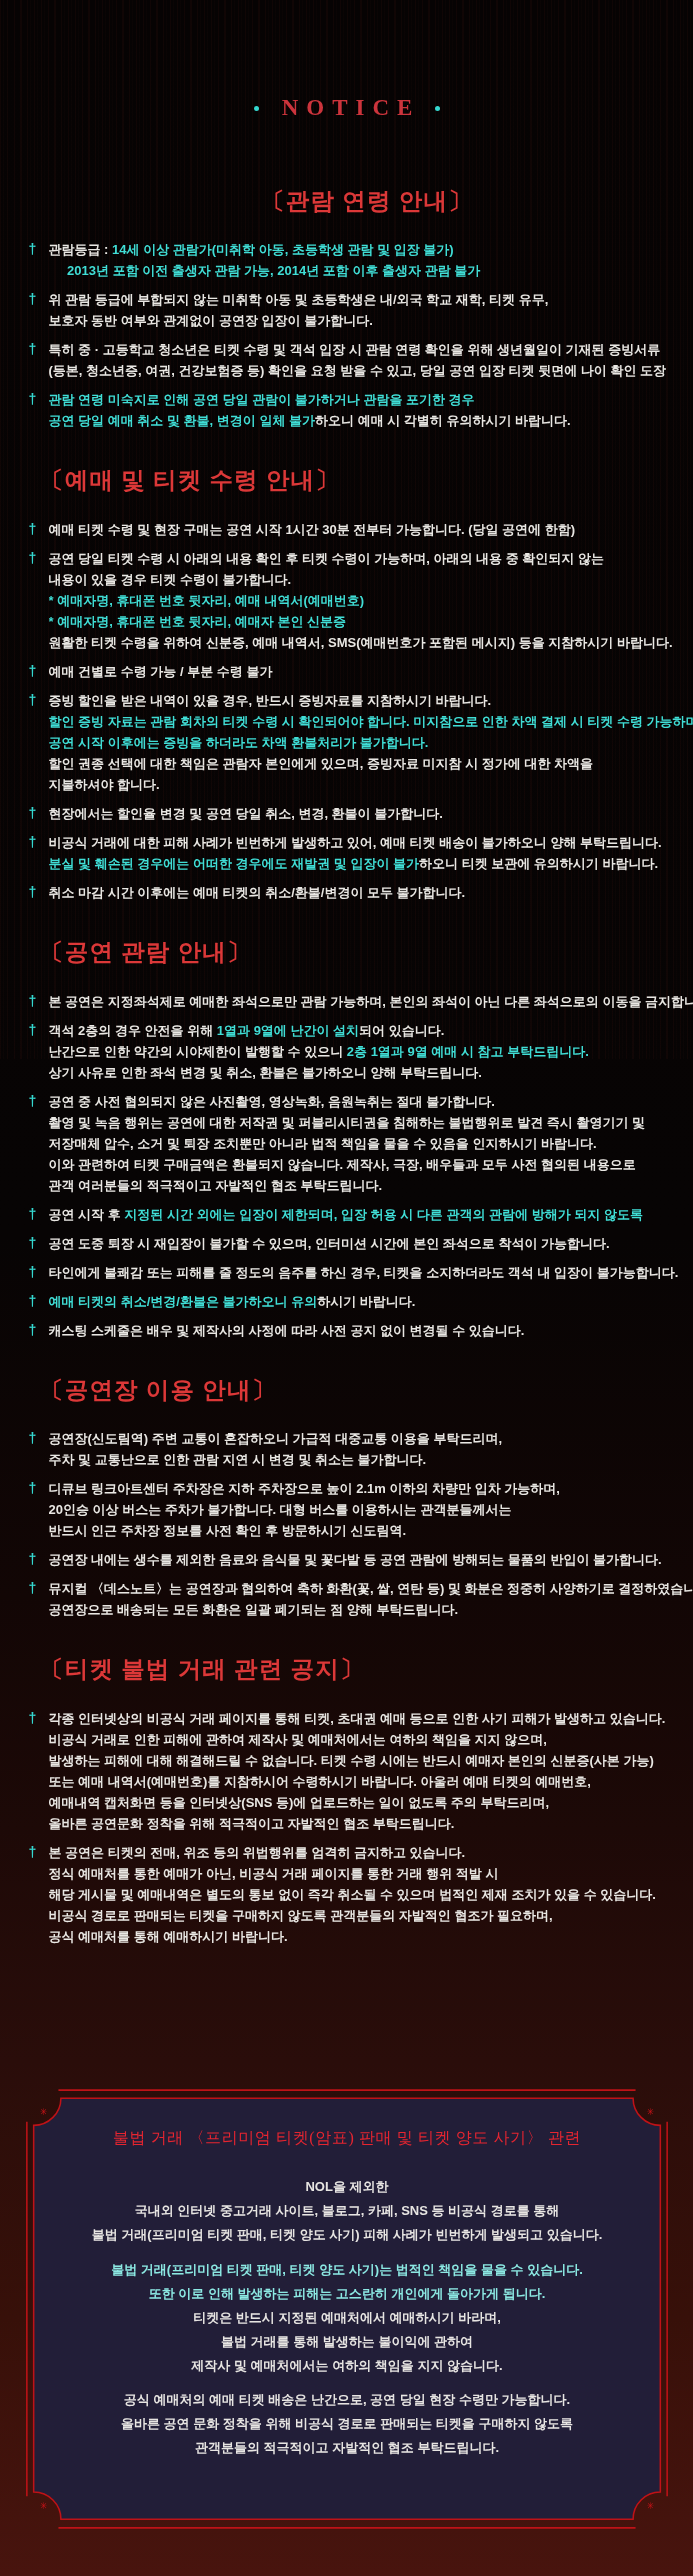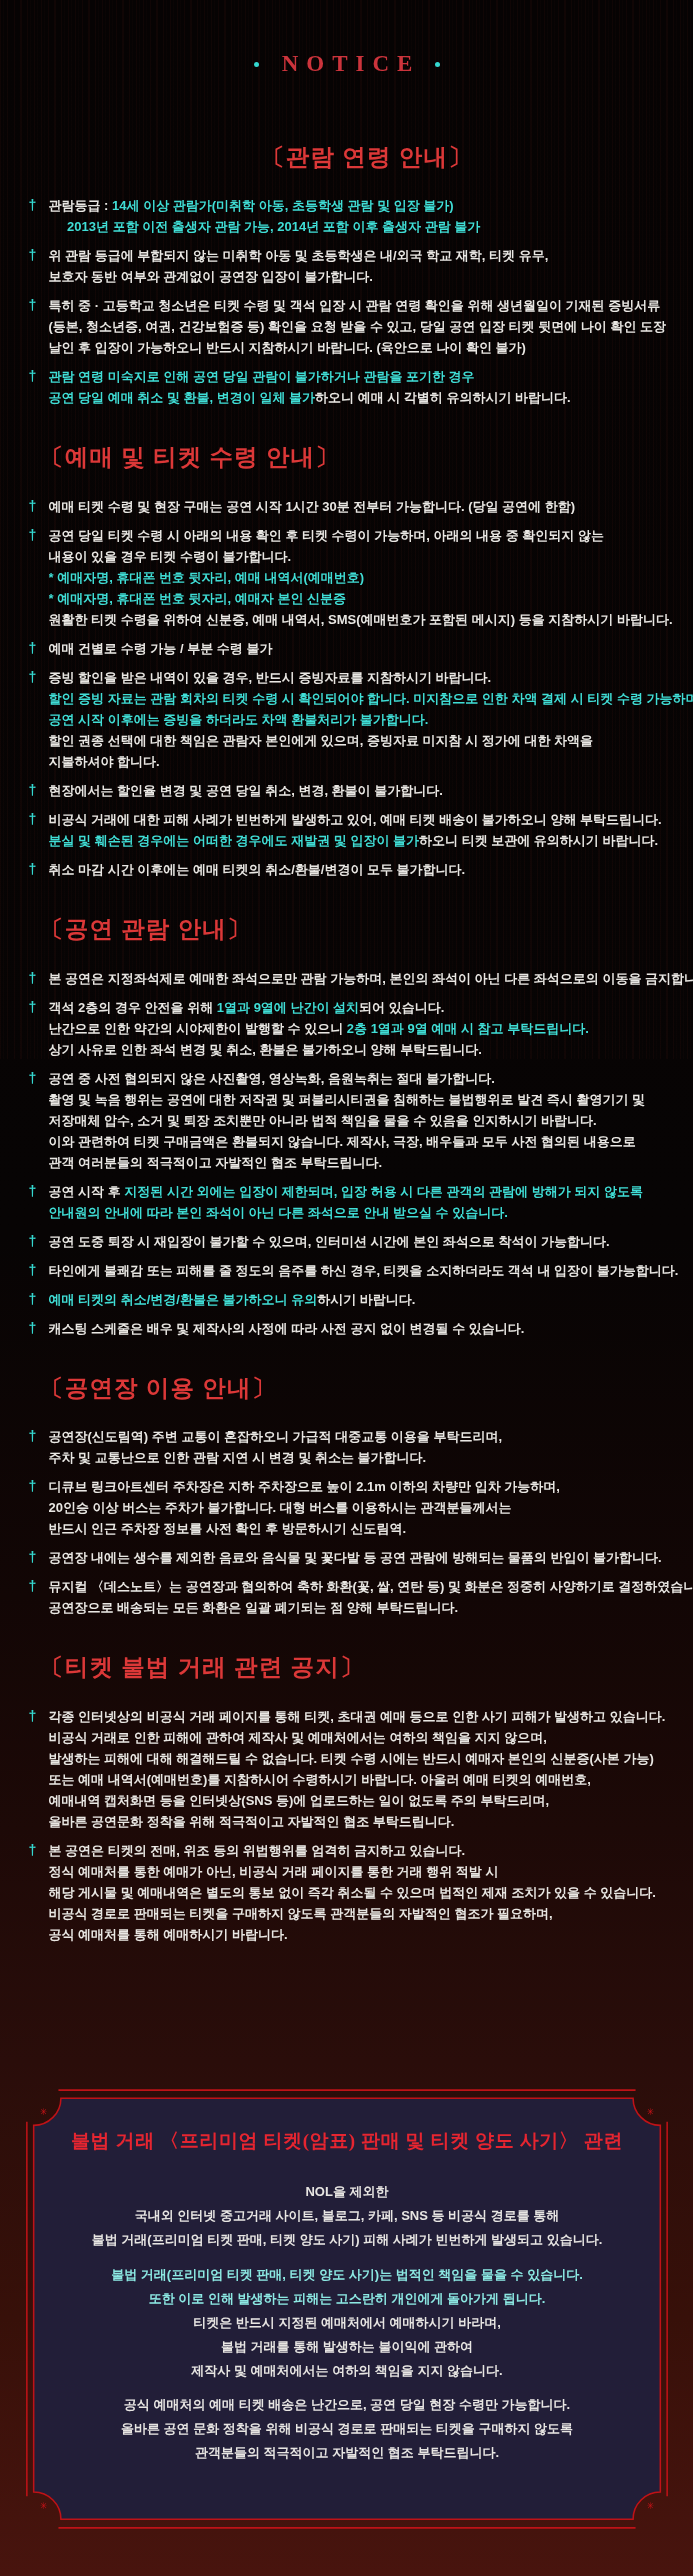--- a/index.html
+++ b/index.html
@@ -17,21 +17,21 @@
     position:absolute;left:0;top:2450;width:694px;height:1059px;
     background:
       repeating-linear-gradient(90deg,
         rgba(255,70,50,0.05) 0 1.2px, transparent 1.2px 3.1px,
         rgba(255,90,60,0.025) 3.1px 3.7px, transparent 3.7px 6.8px);
     opacity:.8;pointer-events:none;
   }
   .content{position:relative;z-index:2;}
   
   .notice-title{
-    margin:0;padding-top:50px;height:28.5px;
+    margin:0;padding-top:94px;height:28.5px;
     display:flex;align-items:center;justify-content:center;gap:15px;
   }
   .notice-title .word{
     font-family:"Liberation Serif", serif;
     font-weight:700;font-size:23px;letter-spacing:8px;
     color:#cc343c;text-indent:8px;
   }
   .dot{width:5px;height:5px;border-radius:50%;background:#35d8d0;}
   
   .sec-header{
@@ -55,21 +55,21 @@
   .hl{color:#40ded6;}
   
   .warning-box{position:absolute;left:25px;top:2088px;width:644px;height:442px;z-index:3;}
   .warning-box svg{position:absolute;inset:0;}
   .box-content{
     position:absolute;left:37px;right:37px;top:0;
     padding-top:40px;text-align:center;
   }
   .box-title{
     font-family:"Liberation Serif", serif;
-    font-weight:700;font-size:19px;letter-spacing:0.6px;
+    font-weight:400;font-size:16px;letter-spacing:0.6px;
     color:#e62530;margin:0 0 26px 0;white-space:nowrap;
   }
   .box-para{margin:0 0 10.5px 0;}
   .box-line{
     color:#e7e5e2;font-size:13px;line-height:24px;font-weight:600;
     white-space:nowrap;
   }
   .box-line.hl{color:#8ce9e3;font-weight:800;}
 </style>
 </head>
@@ -102,21 +102,20 @@
               <div class="item-lines">
                 <div class="line"><span>위 관람 등급에 부합되지 않는 미취학 아동 및 초등학생은 내/외국 학교 재학, 티켓 유무,</span></div>
                 <div class="line"><span>보호자 동반 여부와 관계없이 공연장 입장이 불가합니다.</span></div>
               </div>
             </div>
             <div class="item">
               <span class="bullet">†</span>
               <div class="item-lines">
                 <div class="line"><span>특히 중 · 고등학교 청소년은 티켓 수령 및 객석 입장 시 관람 연령 확인을 위해 생년월일이 기재된 증빙서류</span></div>
                 <div class="line"><span>(등본, 청소년증, 여권, 건강보험증 등) 확인을 요청 받을 수 있고, 당일 공연 입장 티켓 뒷면에 나이 확인 도장</span></div>
-                <div class="line"><span>날인 후 입장이 가능하오니 반드시 지참하시기 바랍니다. (육안으로 나이 확인 불가)</span></div>
               </div>
             </div>
             <div class="item">
               <span class="bullet">†</span>
               <div class="item-lines">
                 <div class="line"><span class="hl">관람 연령 미숙지로 인해 공연 당일 관람이 불가하거나 관람을 포기한 경우</span></div>
                 <div class="line"><span class="hl">공연 당일 예매 취소 및 환불, 변경이 일체 불가</span><span>하오니 예매 시 각별히 유의하시기 바랍니다.</span></div>
               </div>
             </div>
           </div>
@@ -201,21 +200,20 @@
                 <div class="line"><span>촬영 및 녹음 행위는 공연에 대한 저작권 및 퍼블리시티권을 침해하는 불법행위로 발견 즉시 촬영기기 및</span></div>
                 <div class="line"><span>저장매체 압수, 소거 및 퇴장 조치뿐만 아니라 법적 책임을 물을 수 있음을 인지하시기 바랍니다.</span></div>
                 <div class="line"><span>이와 관련하여 티켓 구매금액은 환불되지 않습니다. 제작사, 극장, 배우들과 모두 사전 협의된 내용으로</span></div>
                 <div class="line"><span>관객 여러분들의 적극적이고 자발적인 협조 부탁드립니다.</span></div>
               </div>
             </div>
             <div class="item">
               <span class="bullet">†</span>
               <div class="item-lines">
                 <div class="line"><span>공연 시작 후 </span><span class="hl">지정된 시간 외에는 입장이 제한되며, 입장 허용 시 다른 관객의 관람에 방해가 되지 않도록</span></div>
-                <div class="line"><span class="hl">안내원의 안내에 따라 본인 좌석이 아닌 다른 좌석으로 안내 받으실 수 있습니다.</span></div>
               </div>
             </div>
             <div class="item">
               <span class="bullet">†</span>
               <div class="item-lines">
                 <div class="line"><span>공연 도중 퇴장 시 재입장이 불가할 수 있으며, 인터미션 시간에 본인 좌석으로 착석이 가능합니다.</span></div>
               </div>
             </div>
             <div class="item">
               <span class="bullet">†</span>

